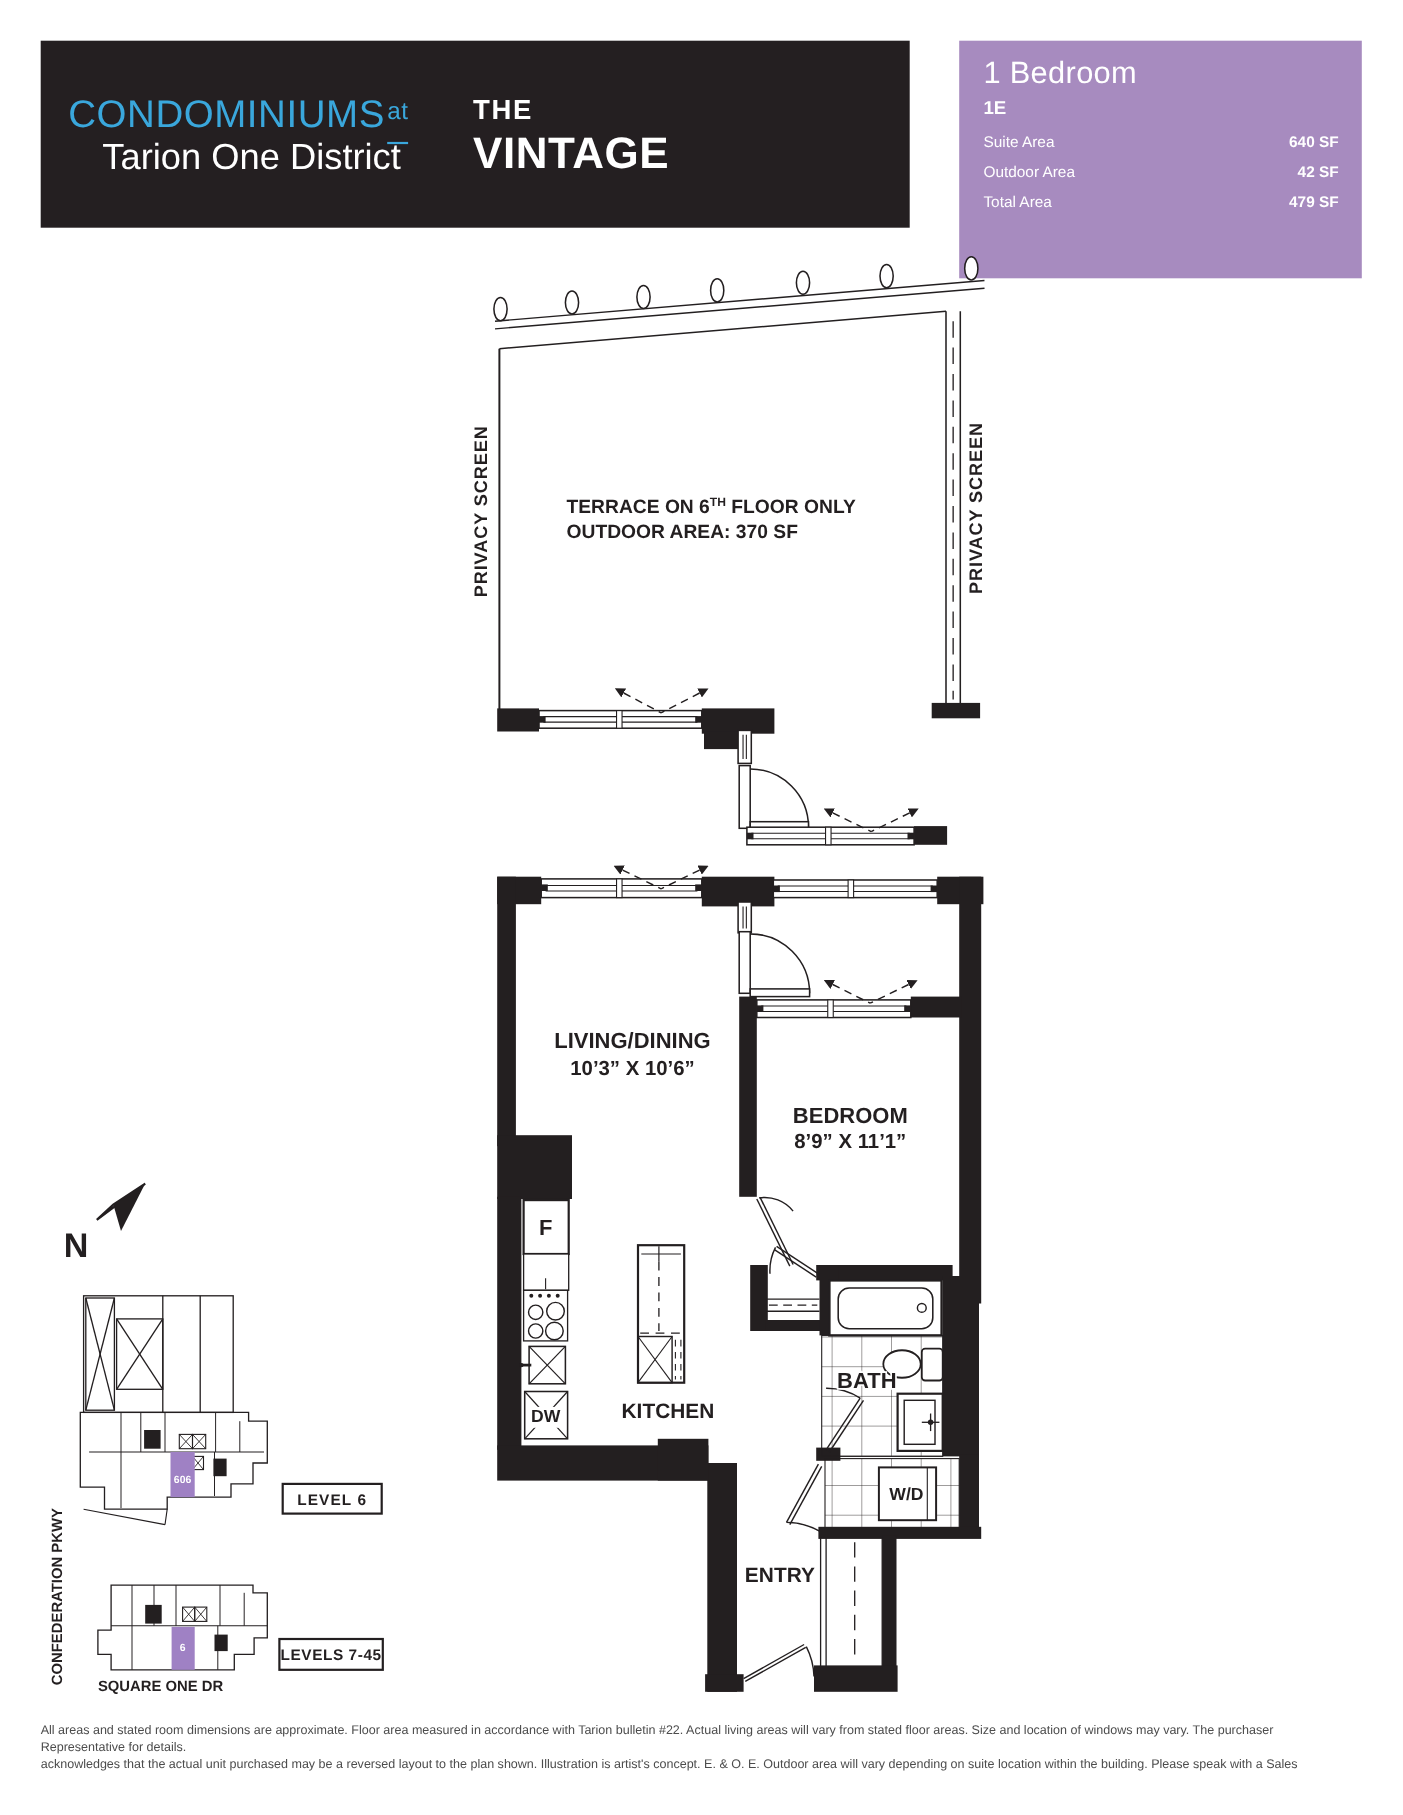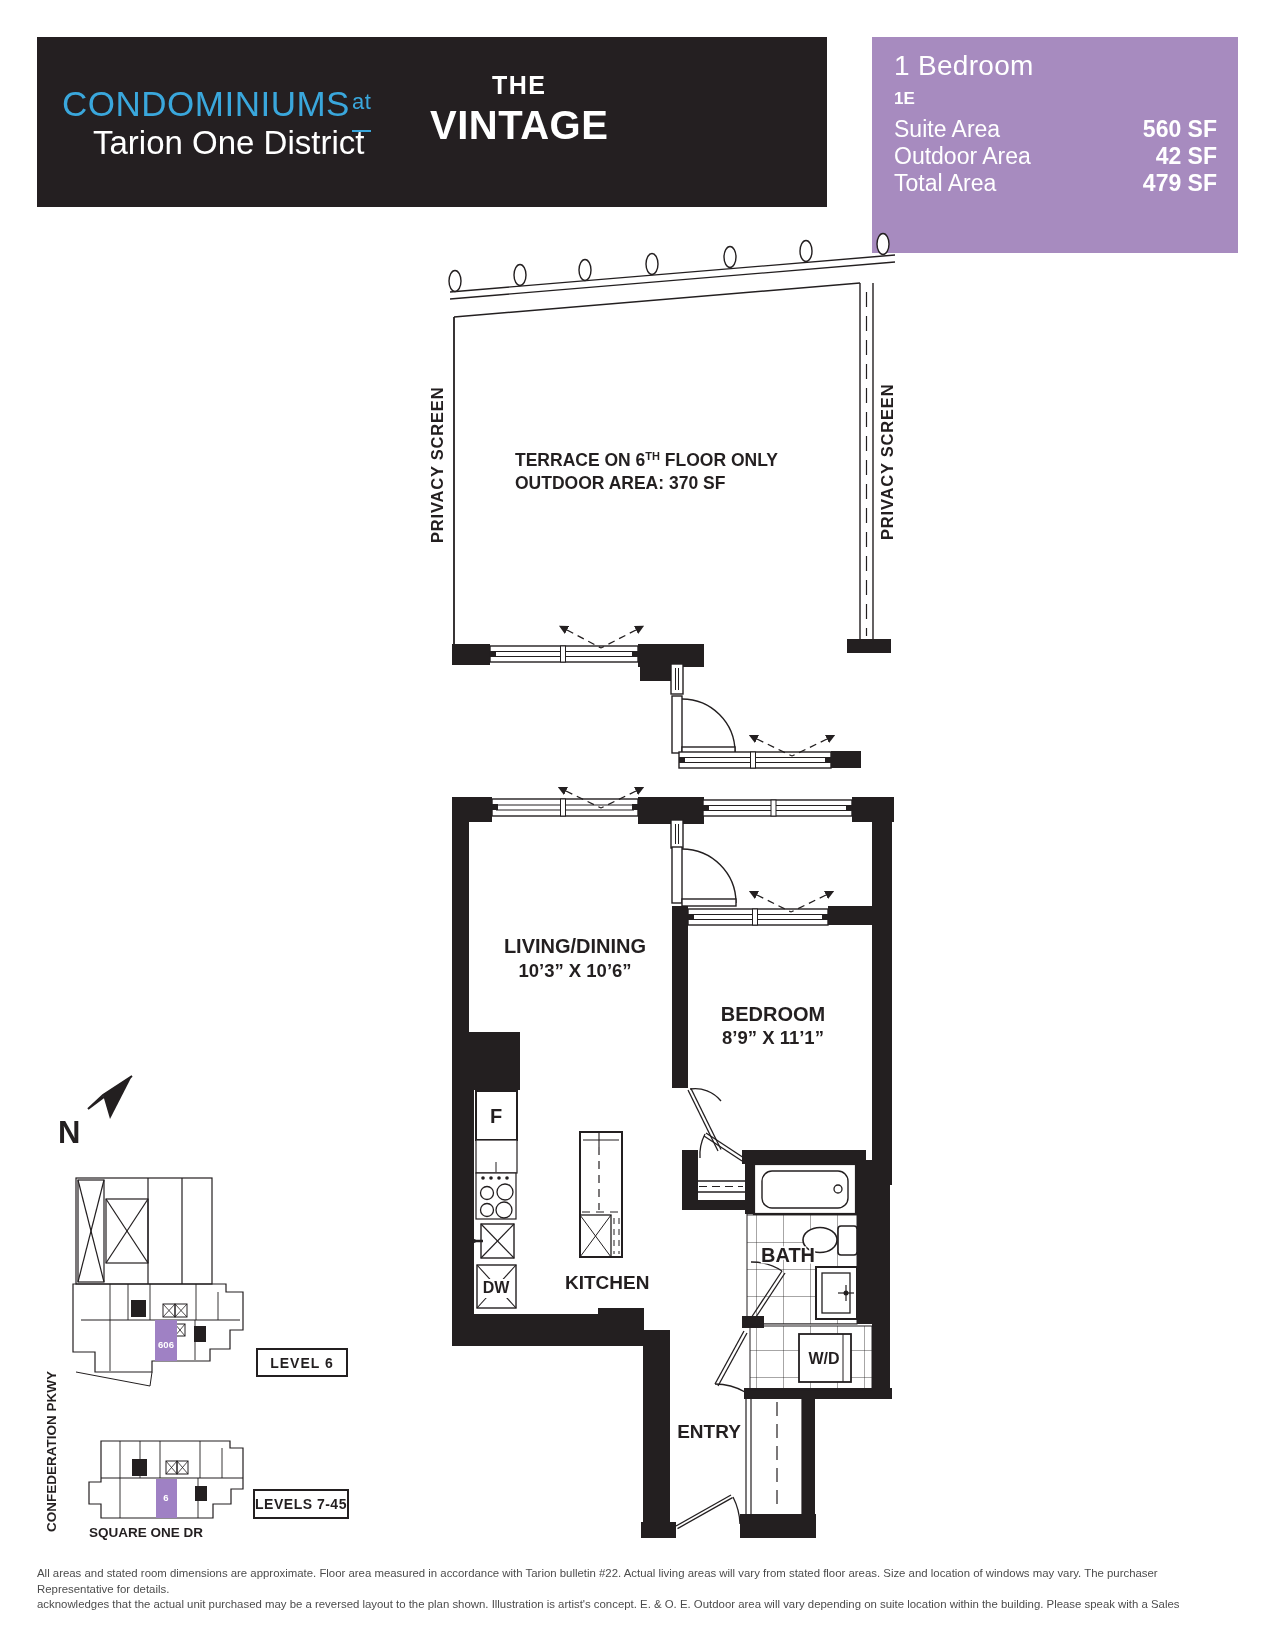--- a/index.html
+++ b/index.html
@@ -4,28 +4,28 @@
 <style>
   html,body{margin:0;padding:0;background:#ffffff;}
   #page{position:relative;width:1275px;height:1650px;background:#fff;overflow:hidden;
         font-family:"Liberation Sans",sans-serif;color:#231f20;}
   
   .hdr-black{position:absolute;left:37px;top:37px;width:790px;height:170px;background:#241f21;}
   .logo{position:absolute;left:25px;top:49px;line-height:1;}
   .logo-l1{font-size:35px;color:#3aa7dc;letter-spacing:.5px;white-space:nowrap;}
   .logo-at{font-size:22px;position:relative;top:-7px;margin-left:2px;border-bottom:2px solid #3aa7dc;padding-bottom:16px;}
   .logo-l2{font-size:33px;color:#ffffff;margin-top:5px;padding-left:31px;white-space:nowrap;}
-  .bname{position:absolute;left:393px;top:36px;color:#fff;line-height:1;text-align:center;}
+  .bname{position:absolute;left:393px;top:51px;color:#fff;line-height:1;}
   .bname-pre{font-size:25px;font-weight:bold;letter-spacing:1.5px;}
   .bname-main{font-size:40px;font-weight:bold;letter-spacing:.5px;margin-top:7px;}
   .panel{position:absolute;left:872px;top:37px;width:366px;height:216px;background:#a78bbf;color:#fff;
          box-sizing:border-box;padding:13px 21px 0 22px;}
   .panel-title{font-size:28px;font-weight:400;letter-spacing:.3px;margin:0 0 7px 0;}
   .panel-code{font-size:17px;font-weight:bold;margin:0 0 7px 0;}
-  .panel-row{display:flex;justify-content:space-between;font-size:23px;line-height:27px;text-align:center;}
+  .panel-row{display:flex;justify-content:space-between;font-size:14px;line-height:27px;text-align:center;}
   .panel-row .val{font-weight:bold;}
   
   #plan-svg{position:absolute;left:0;top:0;}
   
   .disclaimer{position:absolute;left:37px;top:1566px;width:1210px;color:#4c4c4c;
               font-size:11.4px;line-height:15.5px;}
   .disclaimer div{white-space:nowrap;}
 </style>
 </head>
 <body>
@@ -41,21 +41,21 @@
       <div class="bname-pre">THE</div>
       <div class="bname-main">VINTAGE</div>
     </div>
   </div>
 
   <div class="panel">
     <div class="panel-title">1 Bedroom</div>
     <div class="panel-code">1E</div>
     <div class="panel-row">
       <span>Suite Area</span>
-      <span class="val">560 SF</span>
+      <span class="val">640 SF</span>
     </div>
     <div class="panel-row">
       <span>Outdoor Area</span>
       <span class="val">42 SF</span>
     </div>
     <div class="panel-row">
       <span>Total Area</span>
       <span class="val">479 SF</span>
     </div>
   </div>

